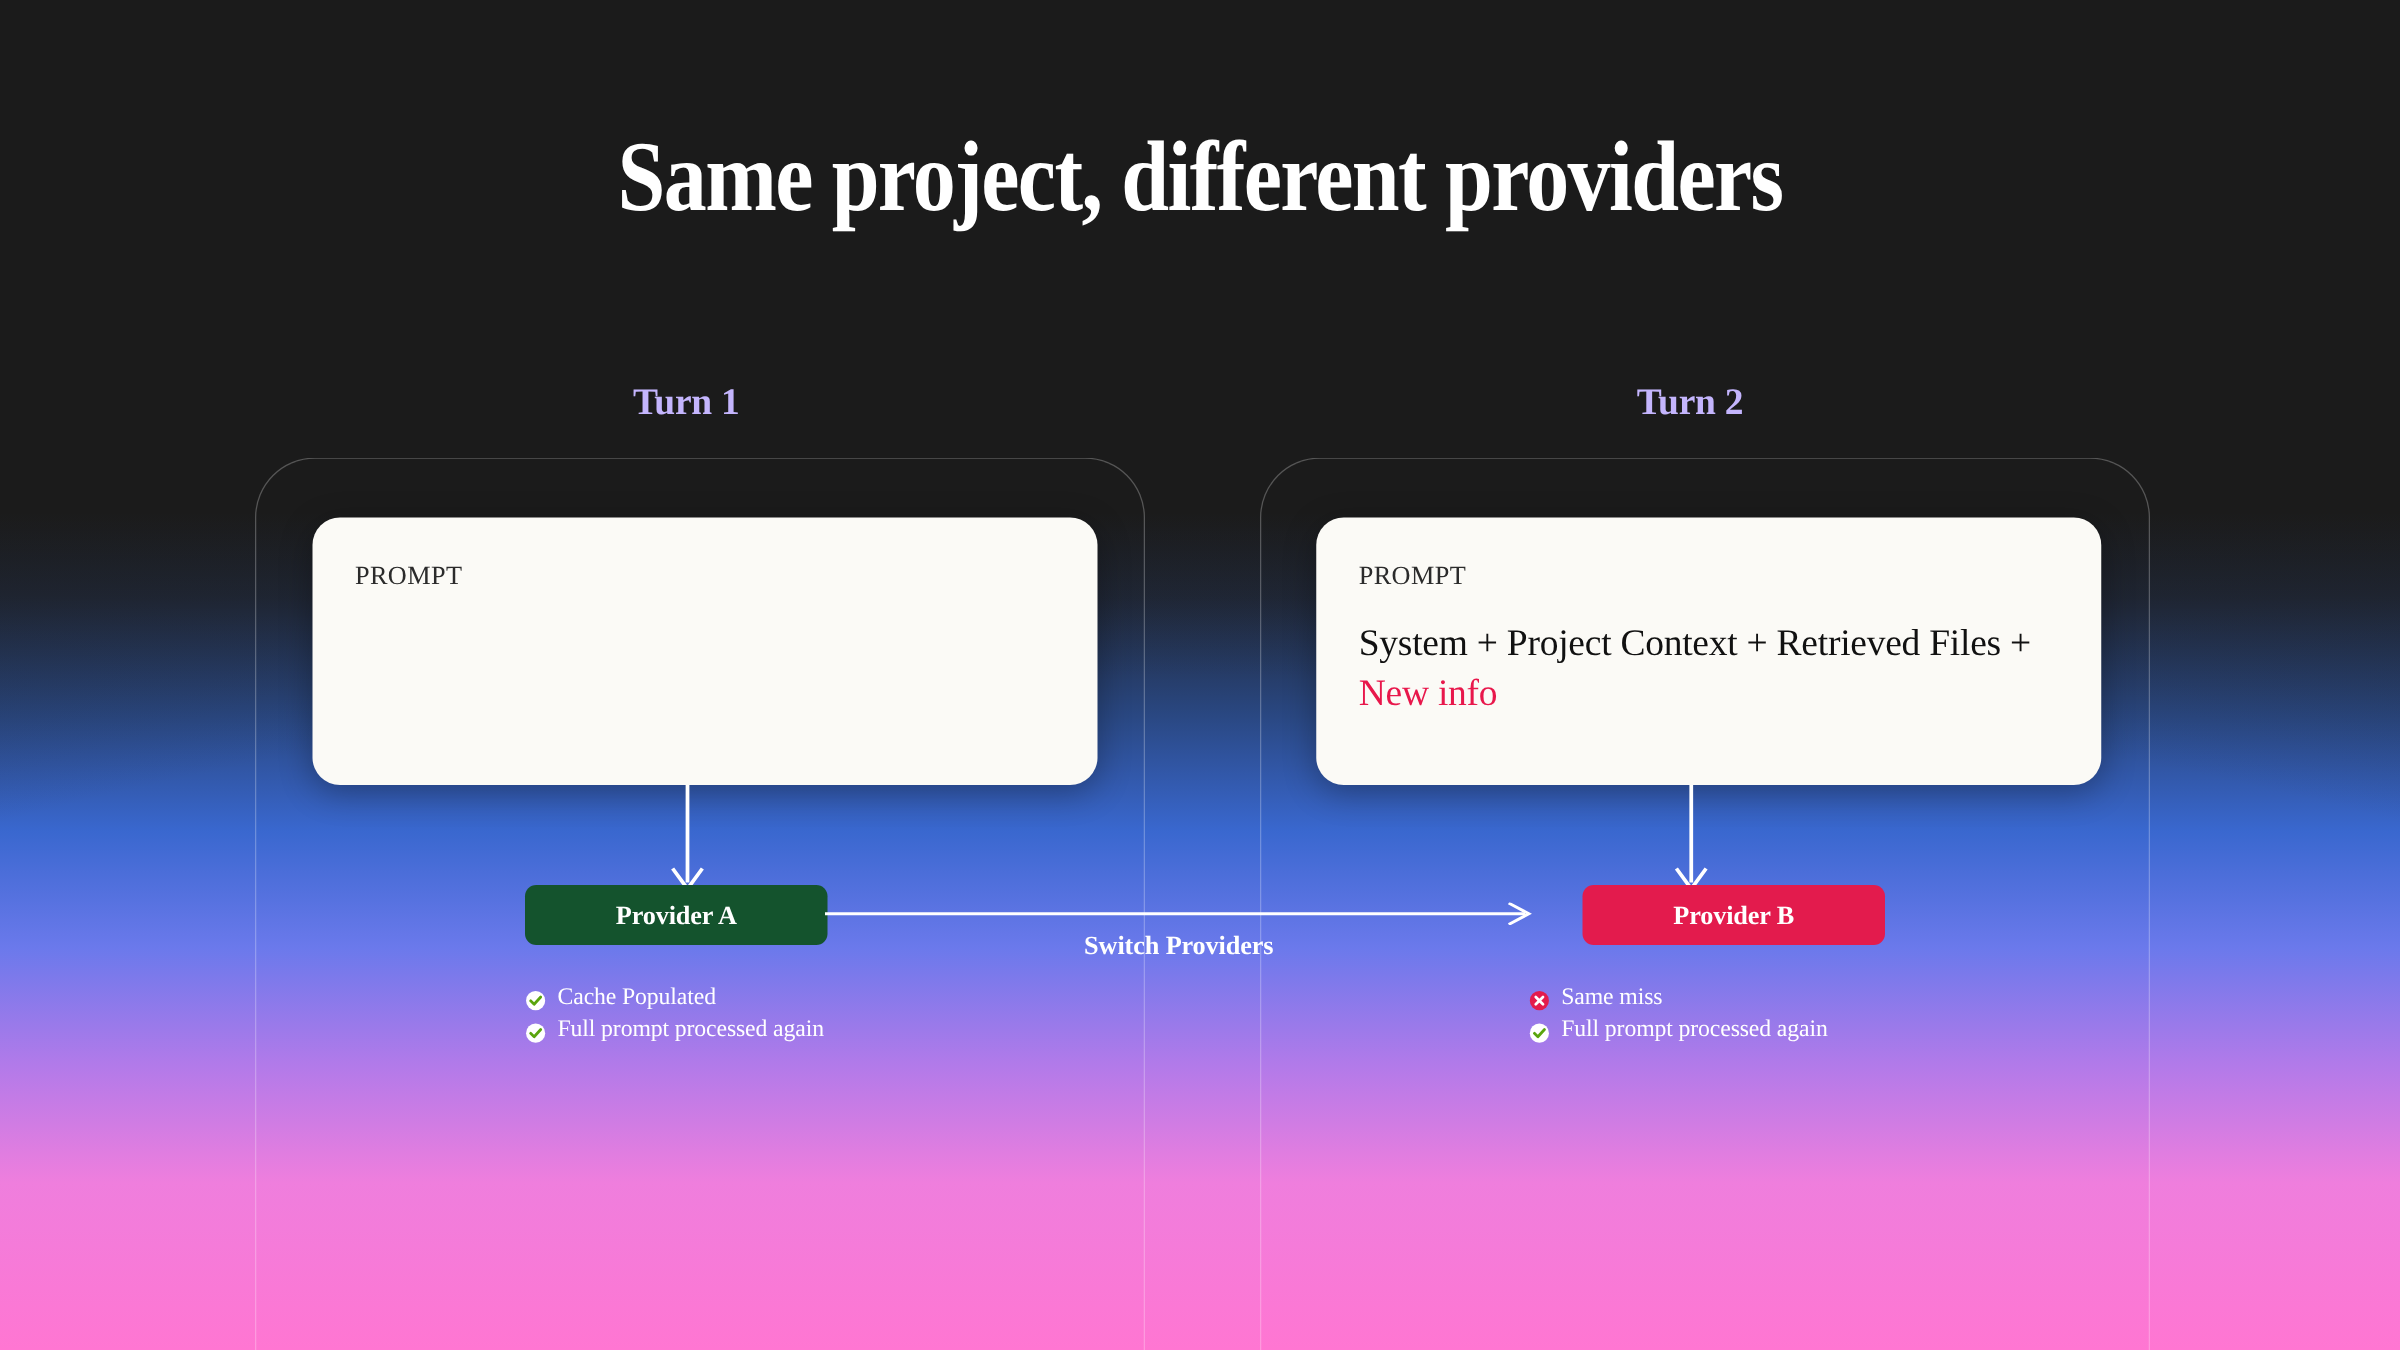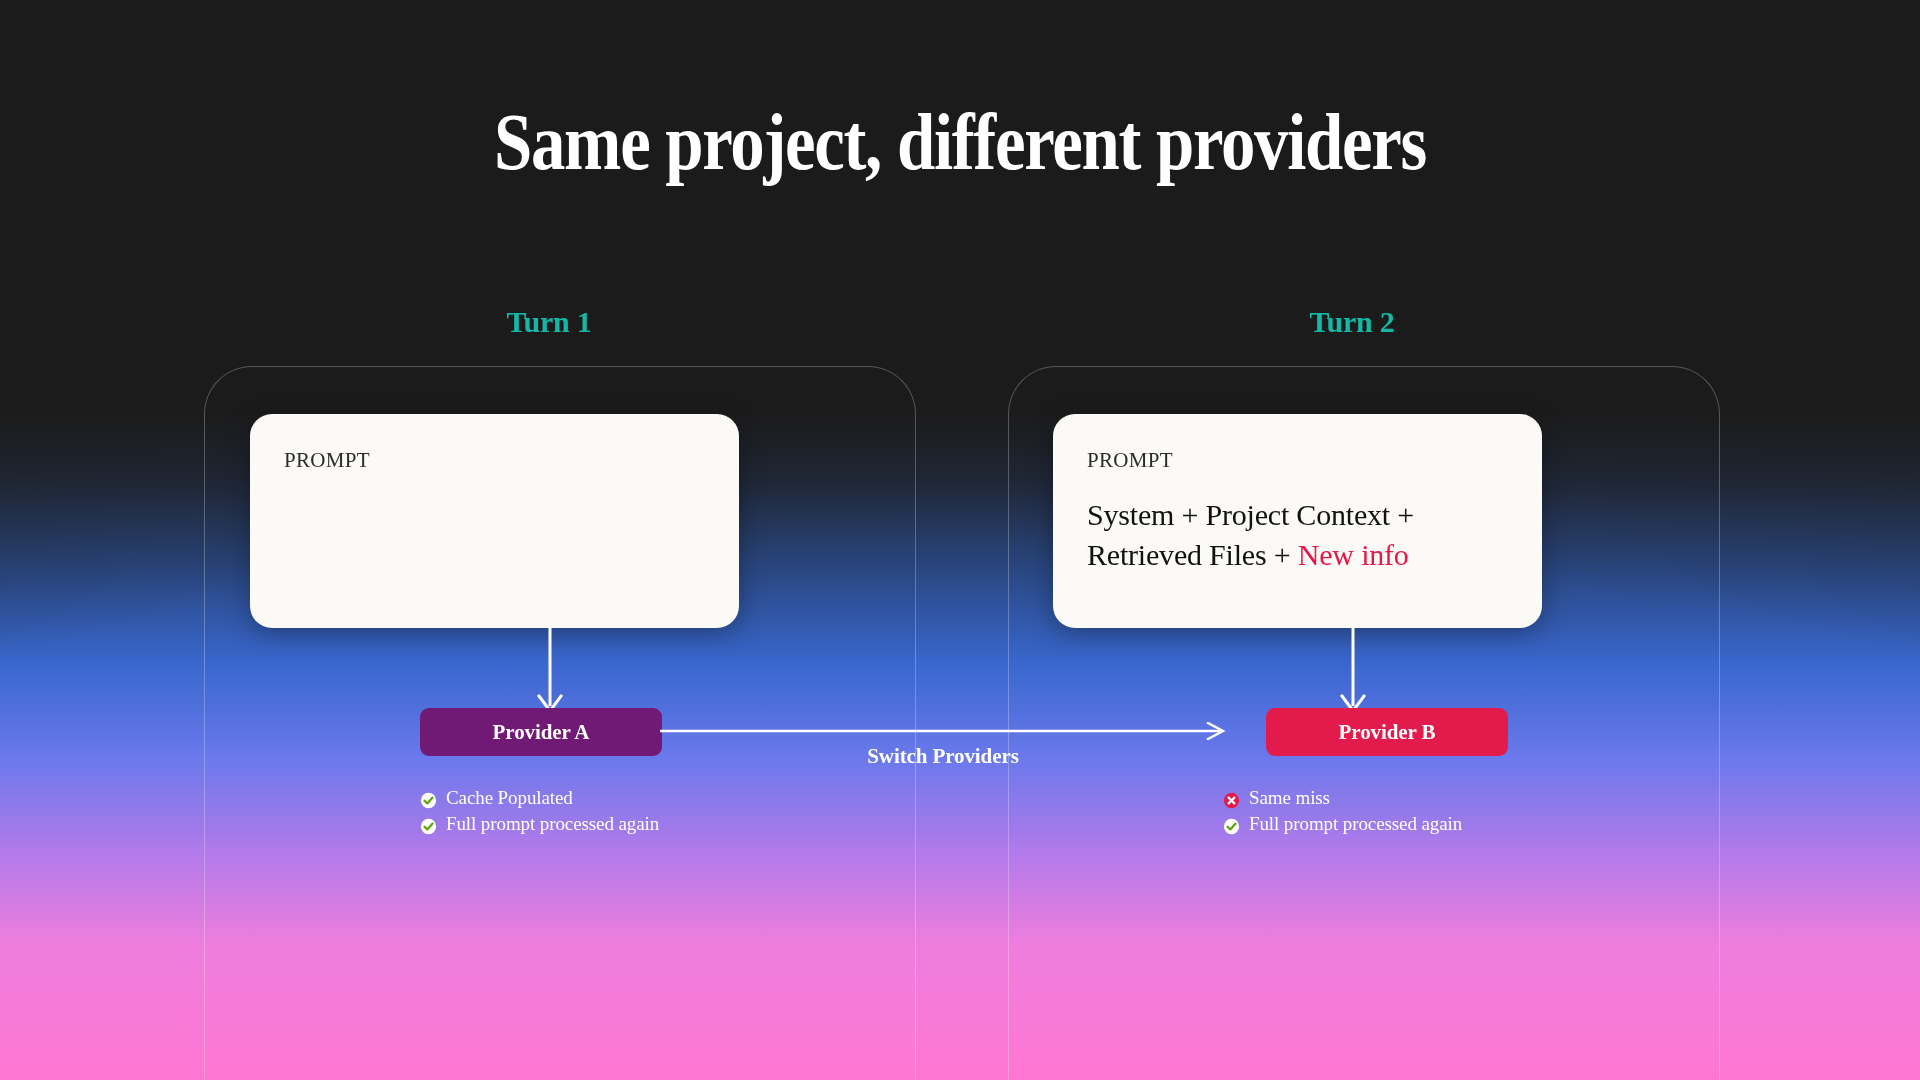--- a/index.html
+++ b/index.html
@@ -60,21 +60,21 @@
     line-height: 1;
     transform: scaleX(0.86);
     transform-origin: center top;
     white-space: nowrap;
   }
 
   
   .turn-label {
     position: absolute;
     top: 305px;
-    color: #14b8a6;
+    color: #c4b5fd;
     font-size: 30px;
     font-weight: 700;
     letter-spacing: -0.2px;
     text-align: center;
     width: 300px;
   }
   #turn-label-1 { left: 399px; }
   #turn-label-2 { left: 1202px; }
 
   
@@ -87,21 +87,21 @@
     border-radius: 48px 48px 0 0;
     box-sizing: border-box;
   }
   #panel-turn1 { left: 204px; width: 712px; }
   #panel-turn2 { left: 1008px; width: 712px; }
 
   
   .prompt-card {
     position: absolute;
     top: 414px;
-    width: 489px;
+    width: 628px;
     height: 214px;
     background: #fbfaf6;
     border-radius: 22px;
     box-sizing: border-box;
     padding: 36px 34px 0 34px;
     box-shadow: 0 6px 26px rgba(0,0,0,0.30);
   }
   #prompt-card-1 { left: 250px; }
   #prompt-card-2 { left: 1053px; }
 
@@ -151,21 +151,21 @@
     font-weight: 700;
     letter-spacing: -0.1px;
     display: flex;
     align-items: center;
     justify-content: center;
     box-sizing: border-box;
     border: none;
   }
   #provider-a {
     left: 420px;
-    background: #701a75;
+    background: #14532d;
   }
   #provider-b {
     left: 1266px;
     background: #e31b4d;
   }
 
   
   .status-list {
     position: absolute;
     top: 784px;

